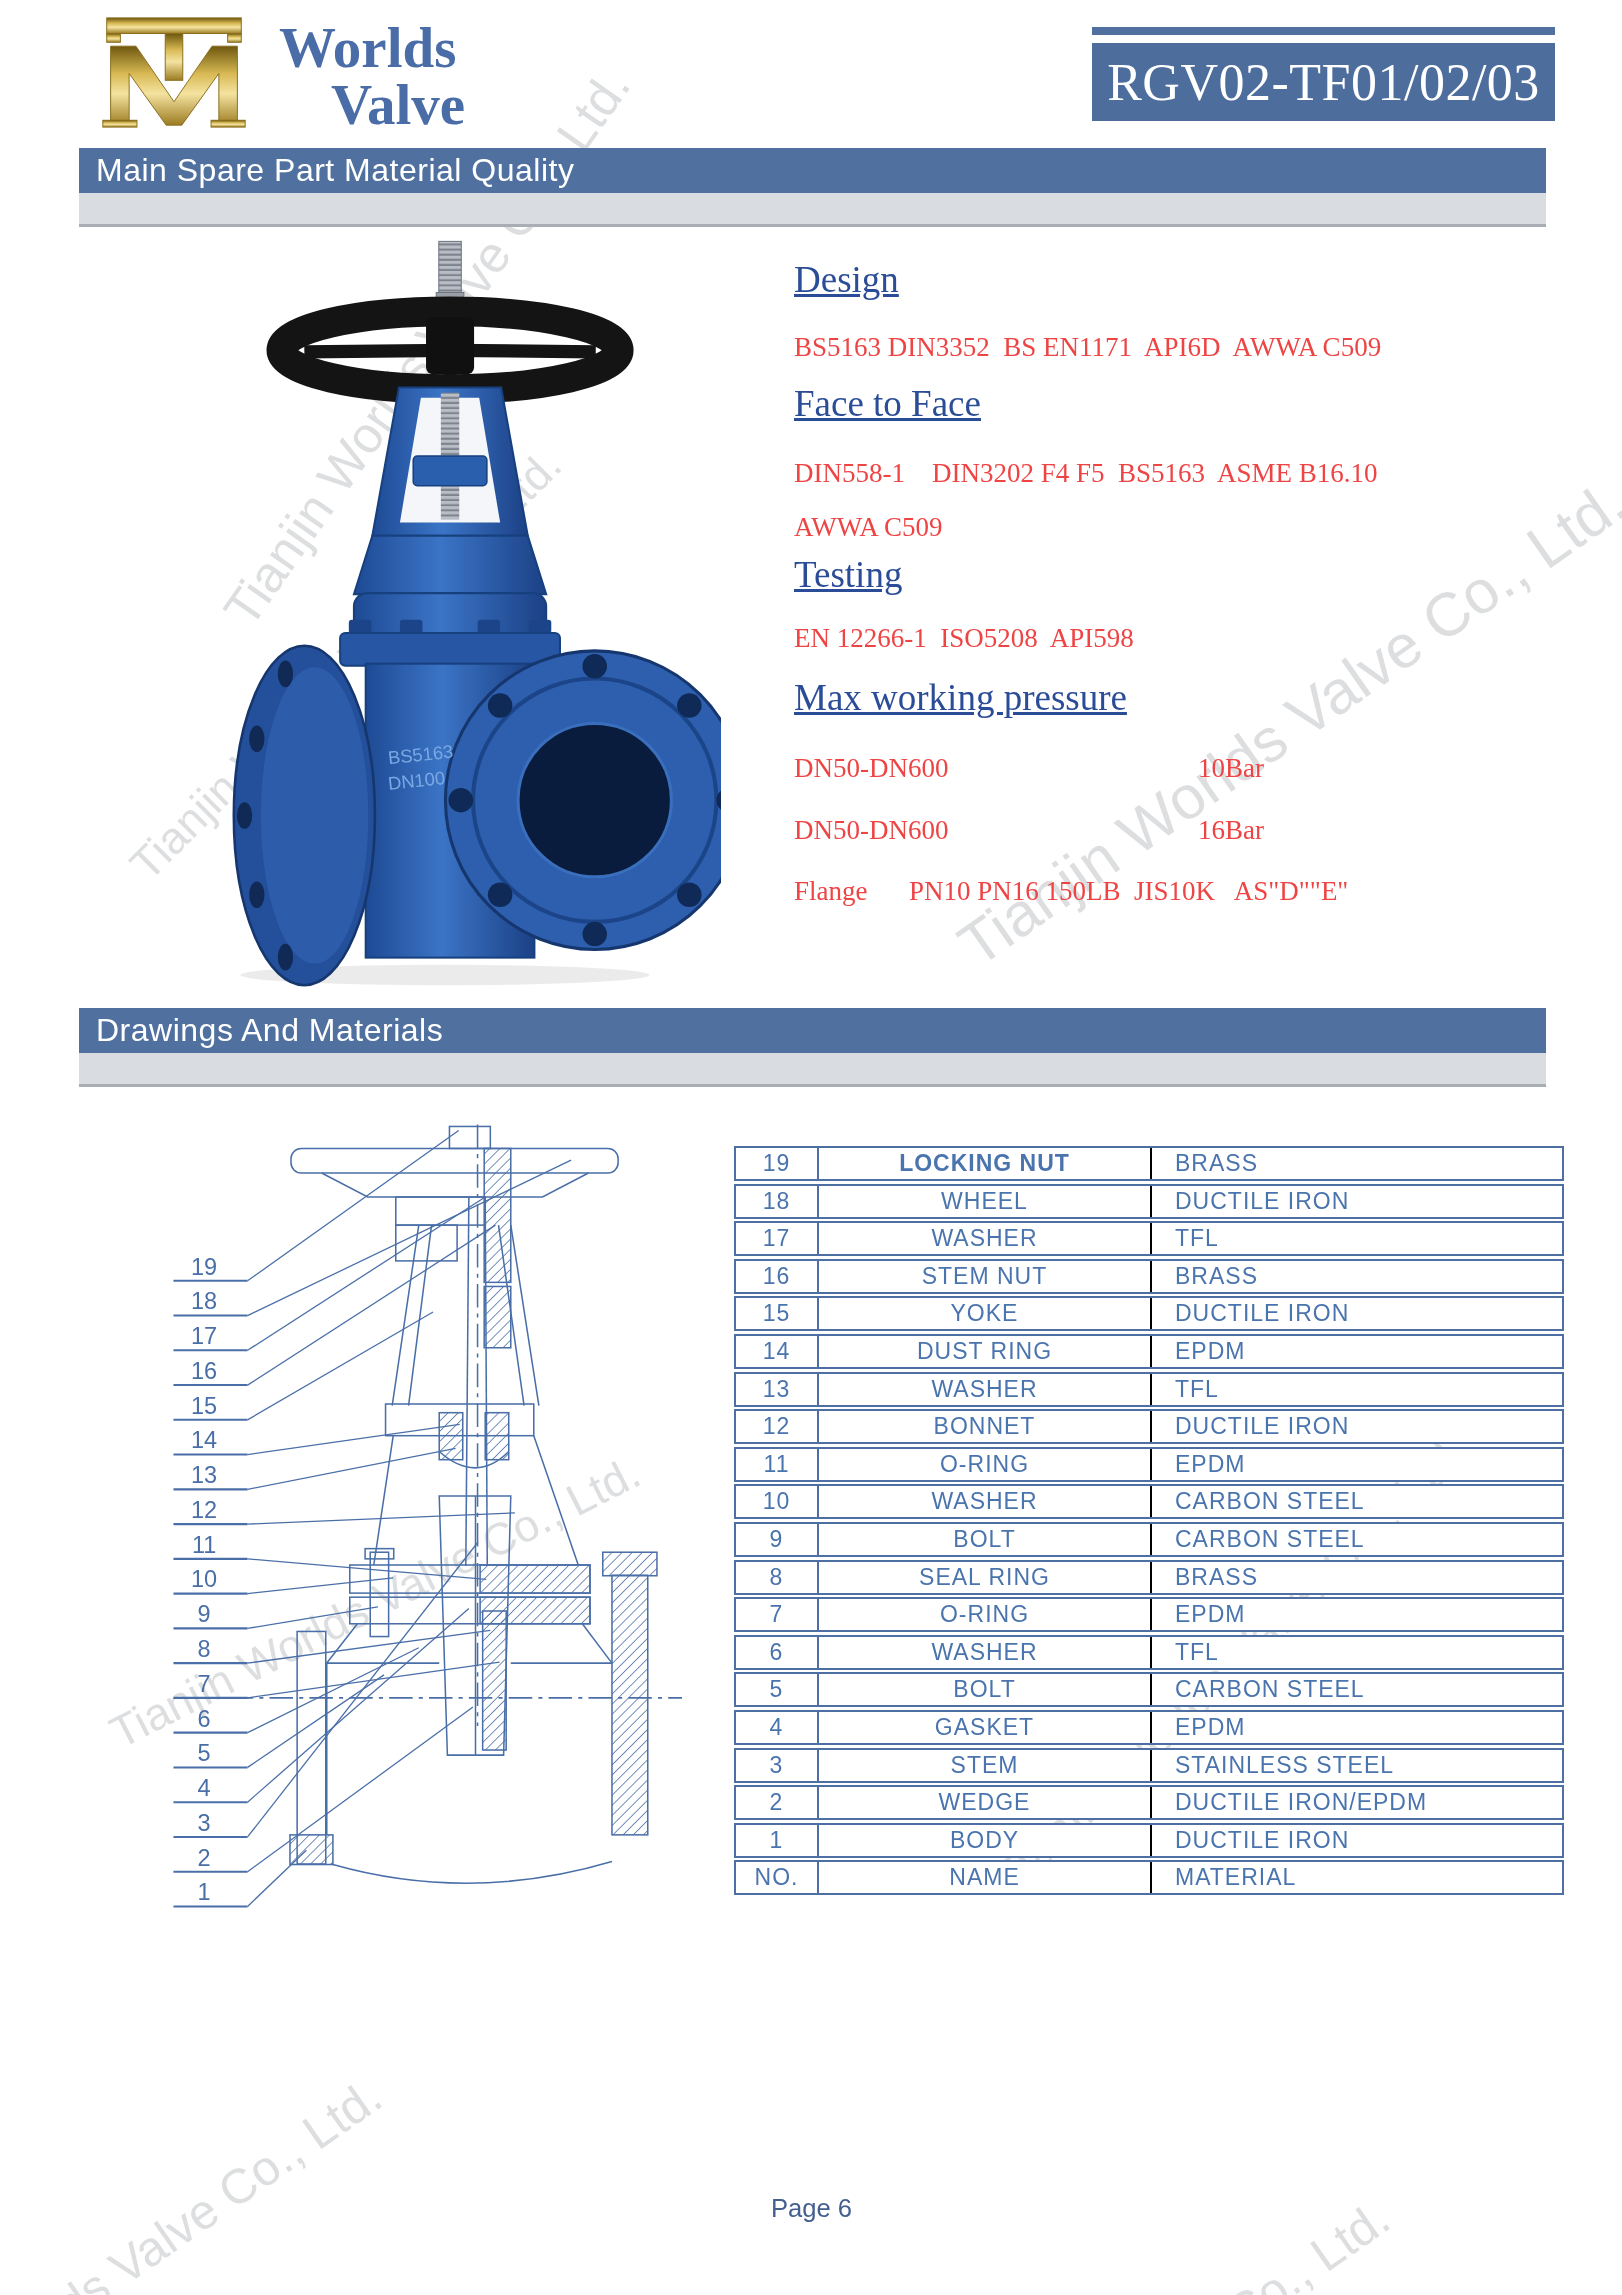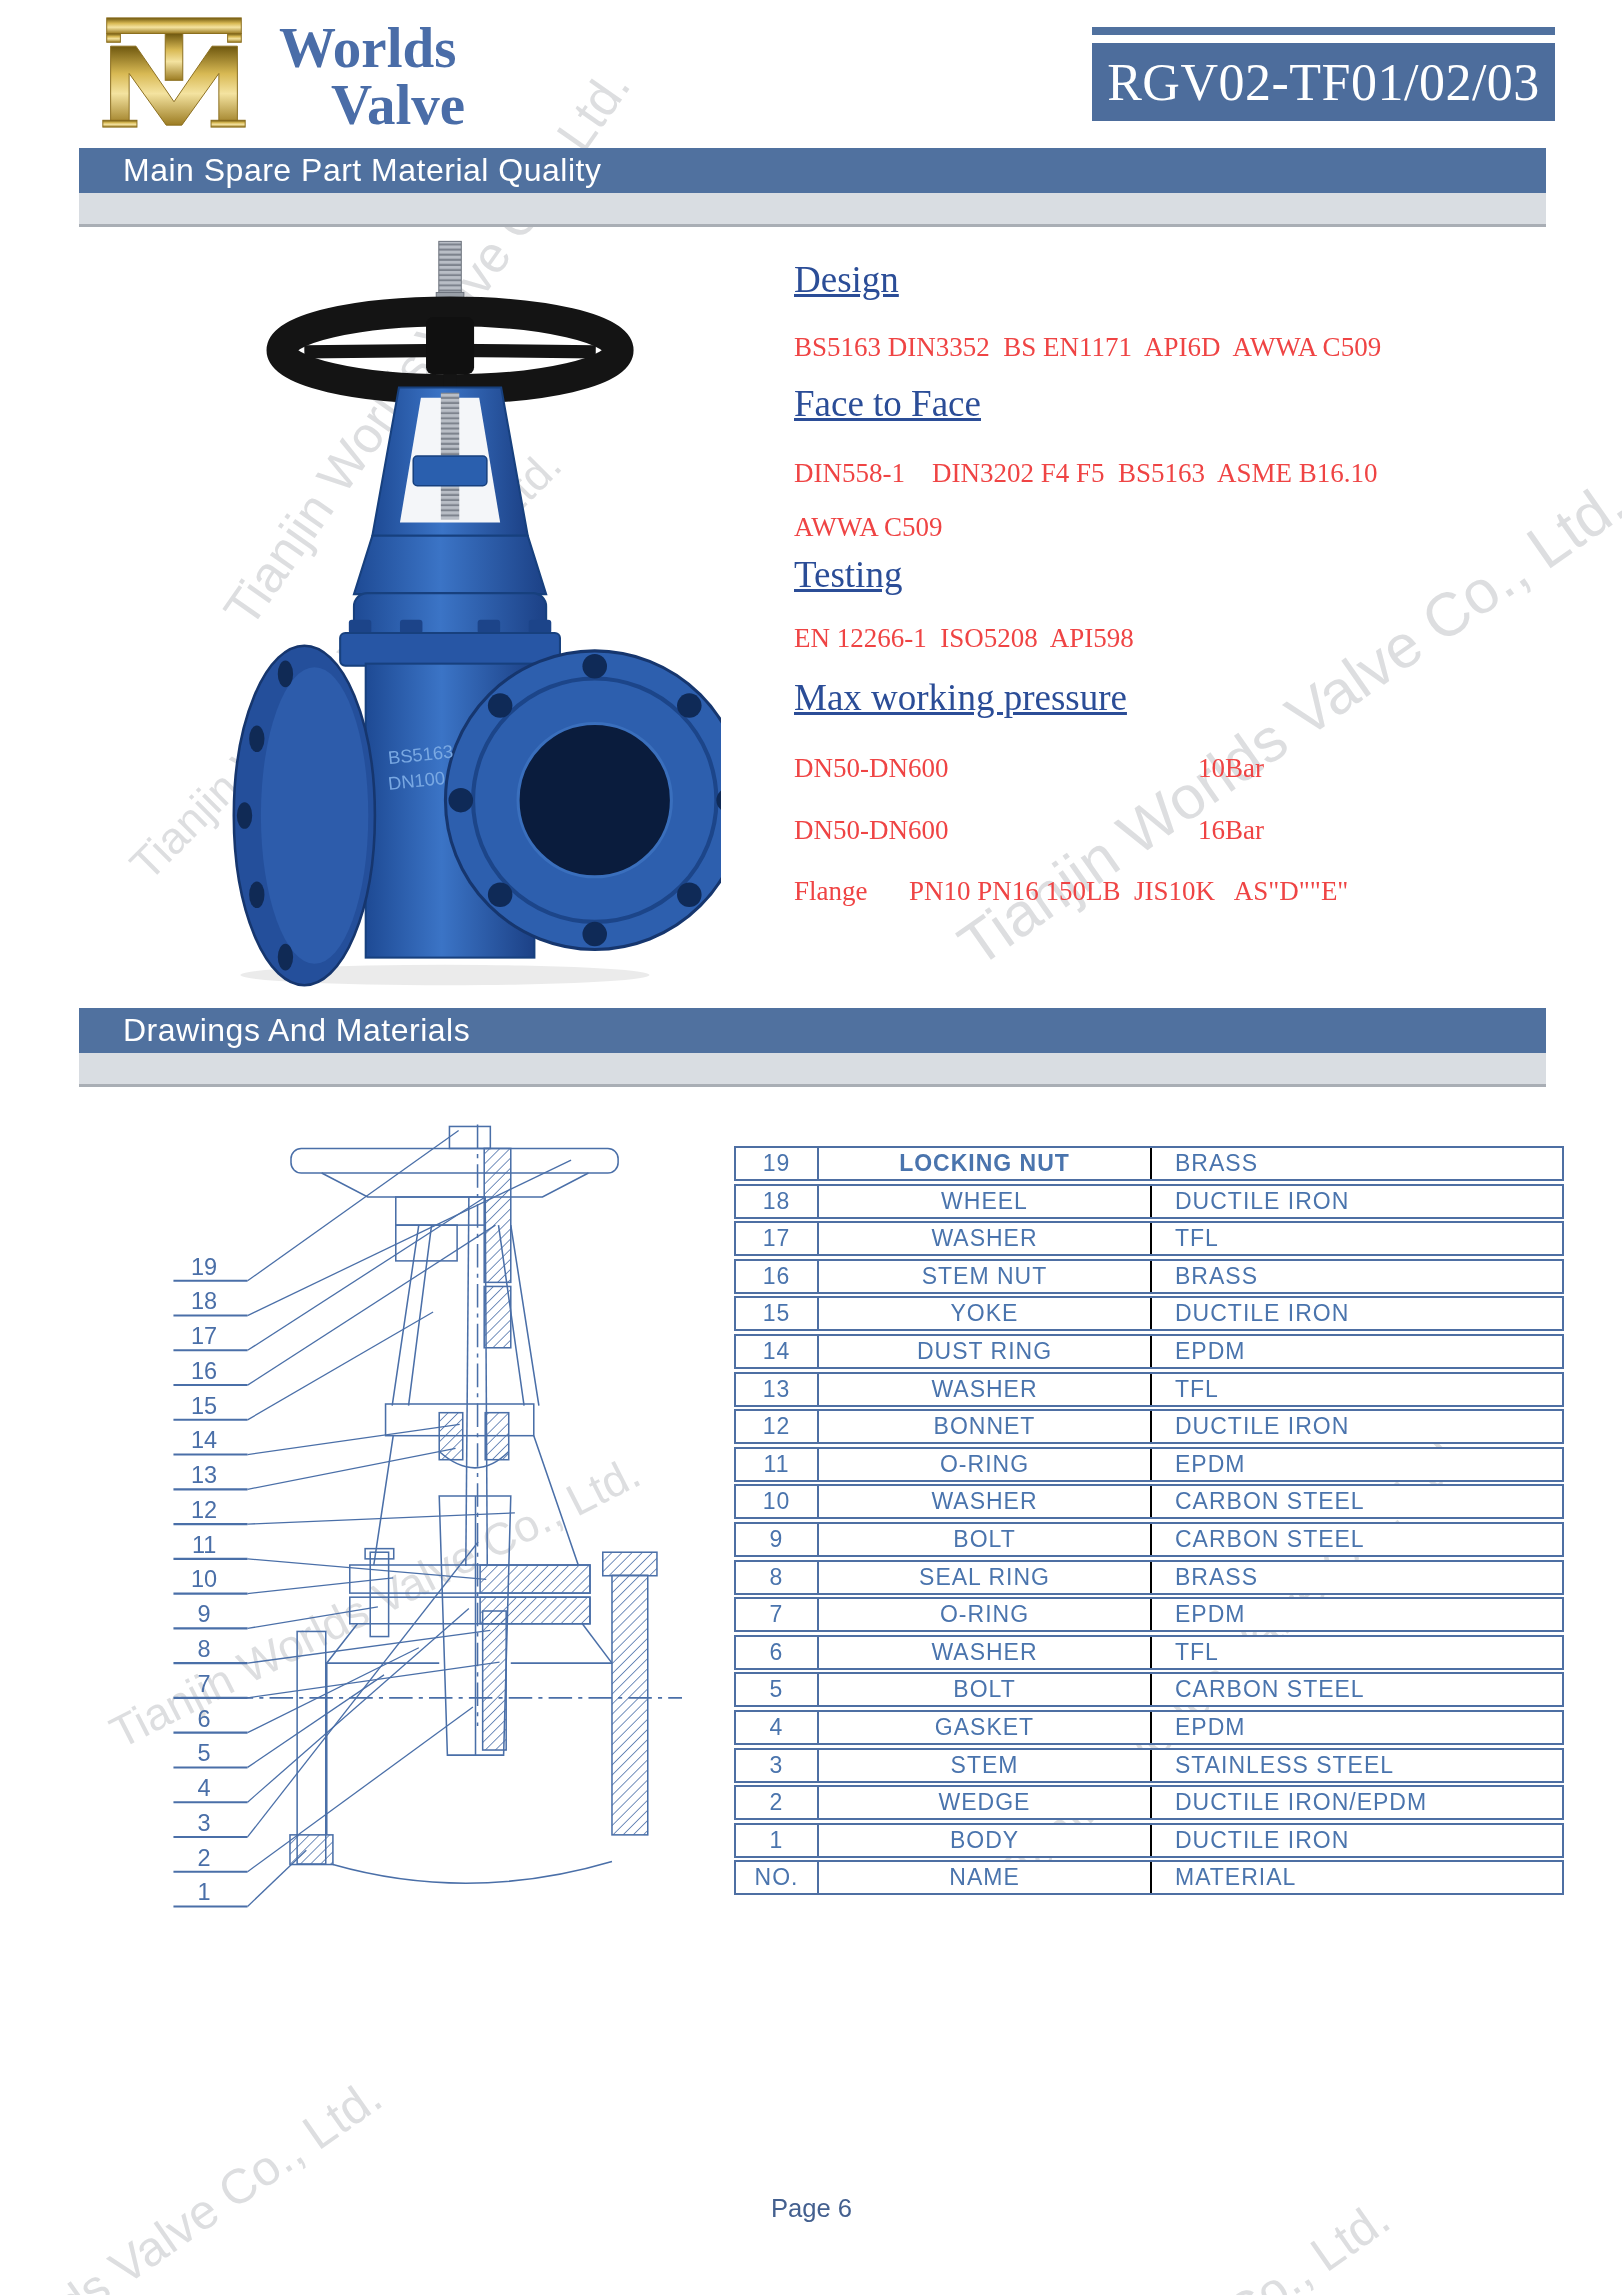--- a/index.html
+++ b/index.html
@@ -17,21 +17,21 @@
              text-shadow:1.5px 1.5px 0 #ffffff,-1px -1px 0 #ffffff;z-index:2;}
   .logo-w1{left:279px;top:15.3px;font-size:57px;}
   .logo-w2{left:331px;top:72px;font-size:57px;}
   .rgv-topbar{left:1092px;top:26.6px;width:463px;height:8.7px;background:#50719f;z-index:2;}
   .rgv-box{left:1092px;top:43px;width:463px;height:78px;background:#4d6d9c;color:#fff;
            font-family:"Liberation Serif",serif;font-size:52px;display:flex;align-items:center;
            justify-content:center;z-index:2;letter-spacing:0.5px;}
 
   
   .band{left:79px;width:1467px;height:45px;background:#50719f;color:#ffffff;font-size:32px;
-        line-height:45px;padding-left:44px;box-sizing:border-box;letter-spacing:0.5px;z-index:2;}
+        line-height:45px;padding-left:17px;box-sizing:border-box;letter-spacing:0.5px;z-index:2;}
   .band-sub{left:79px;width:1467px;height:31px;background:#d9dde2;
             border-bottom:3.1px solid #a9aeb5;box-sizing:content-box;z-index:2;}
 
   
   .spec-h{position:absolute;font-family:"Liberation Serif",serif;color:#2b4d97;font-size:37px;z-index:2;text-decoration:underline;}
   .spec-t{position:absolute;font-family:"Liberation Serif",serif;color:#ef4444;font-size:27px;
           white-space:pre;z-index:2;}
 
   
   #parts{left:734px;top:1146px;width:830px;z-index:2;}

